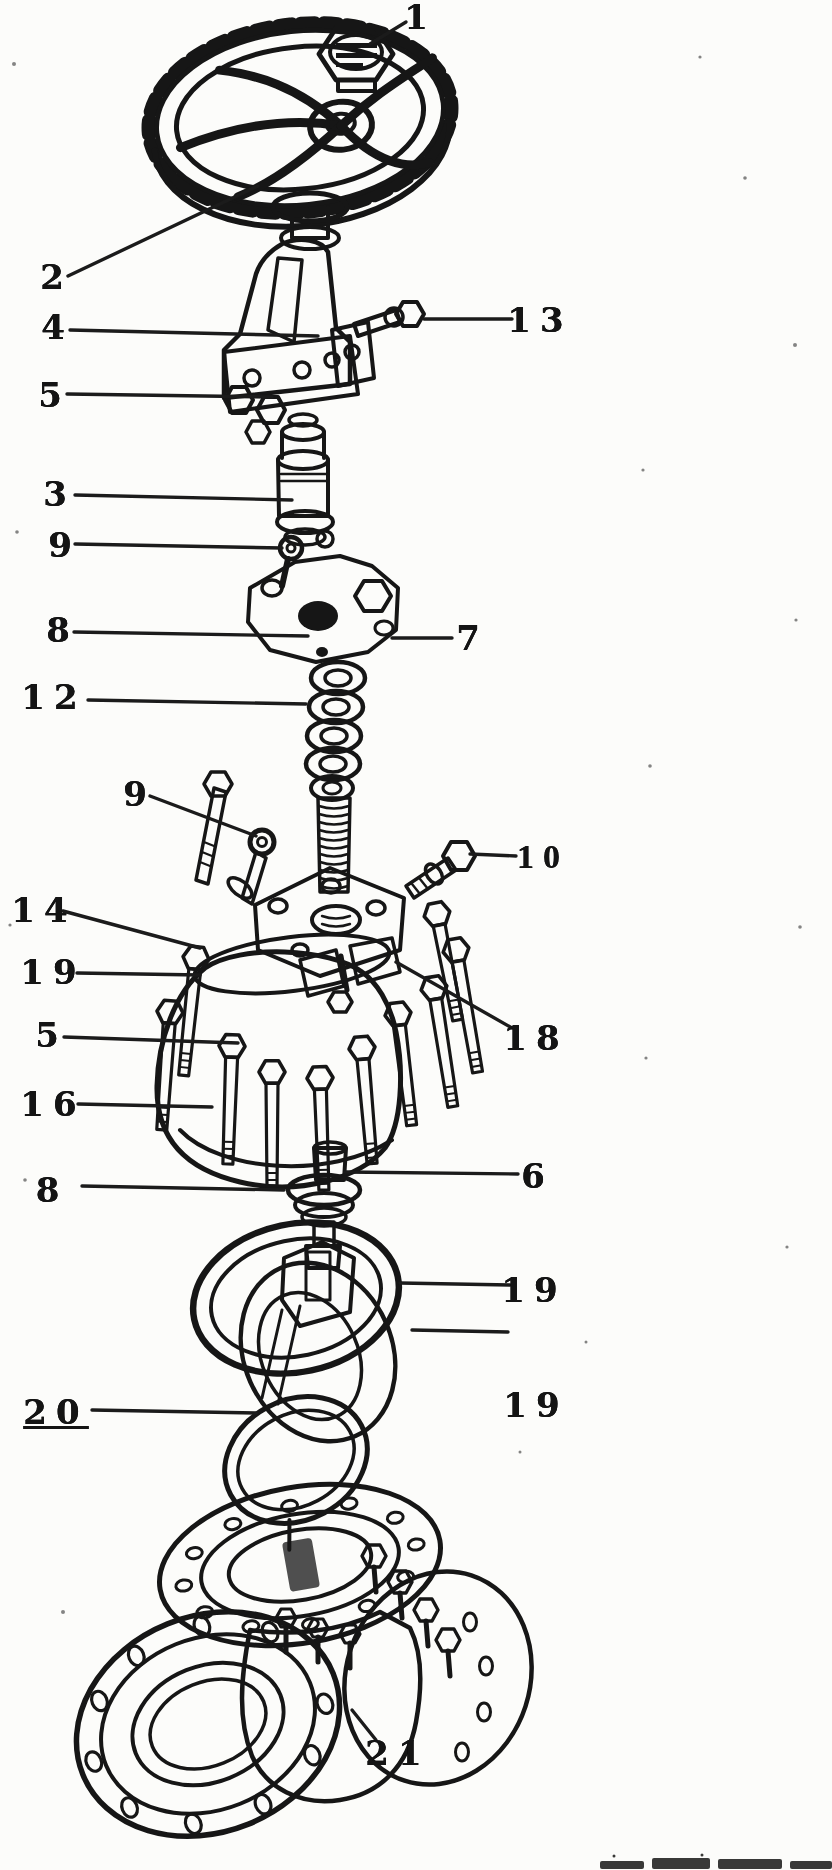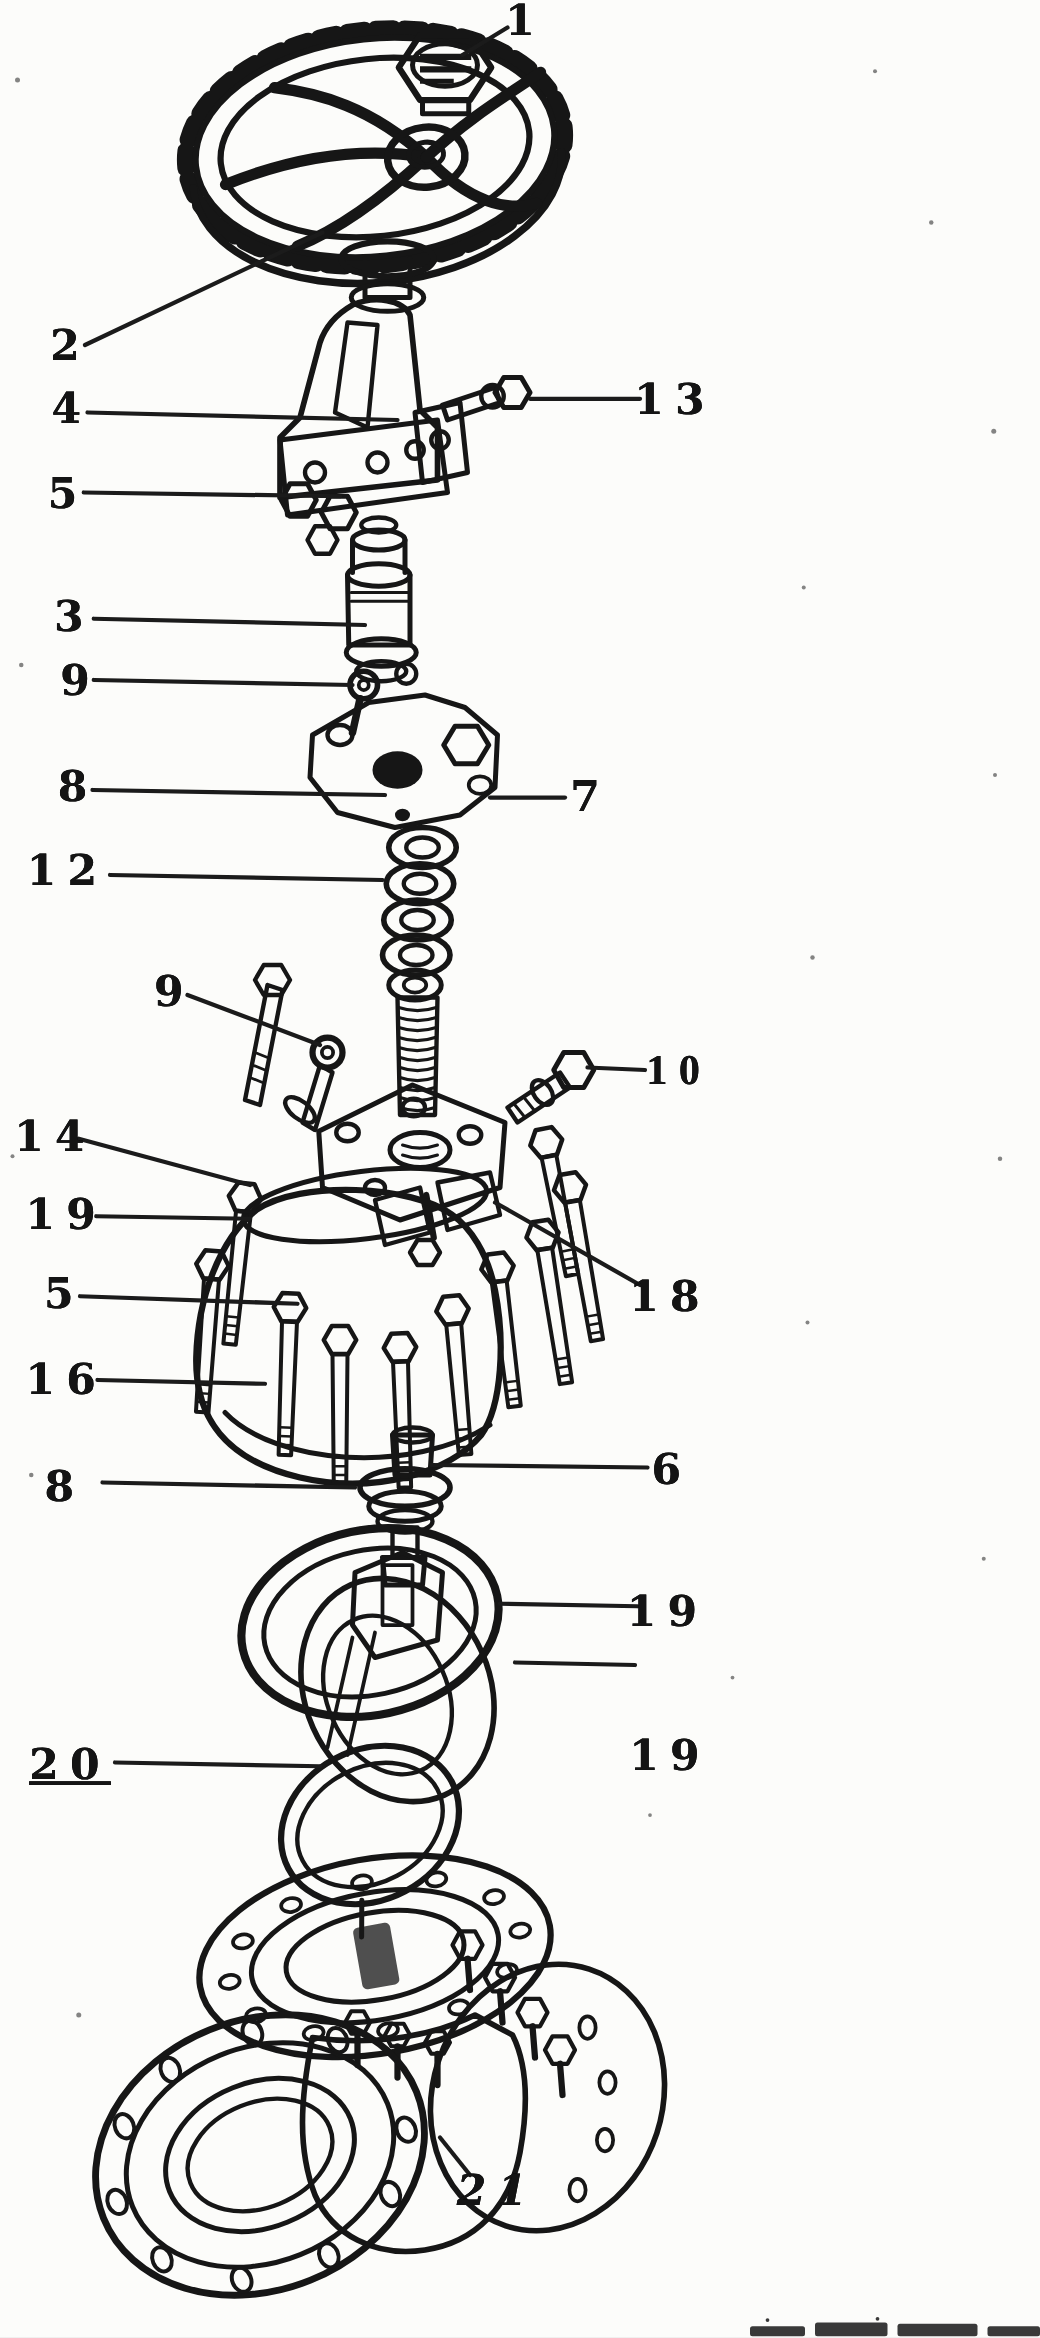--- a/index.html
+++ b/index.html
@@ -417,15 +417,15 @@
       <div class="callout wide" style="left: 44px; top: 910px;">14</div>
       <div class="callout wide" style="left: 53px; top: 972px;">19</div>
       <div class="callout" style="left: 47px; top: 1035px;">5</div>
       <div class="callout wide" style="left: 536px; top: 1038px;">18</div>
       <div class="callout wide" style="left: 53px; top: 1104px;">16</div>
       <div class="callout wide" style="left: 52px; top: 1190px;">8</div>
       <div class="callout" style="left: 533px; top: 1176px;">6</div>
       <div class="callout wide" style="left: 534px; top: 1290px;">19</div>
       <div class="callout wide" style="left: 536px; top: 1405px;">19</div>
       <div class="callout wide" style="left: 56px; top: 1412px; text-decoration: underline;">20</div>
-      <div class="callout wide" style="left: 398px; top: 1753px; font-style: italic;">21</div>
+      <div class="callout wide" style="left: 398px; top: 1753px;">21</div>
     </div>
 </div>
 
 </body></html>

